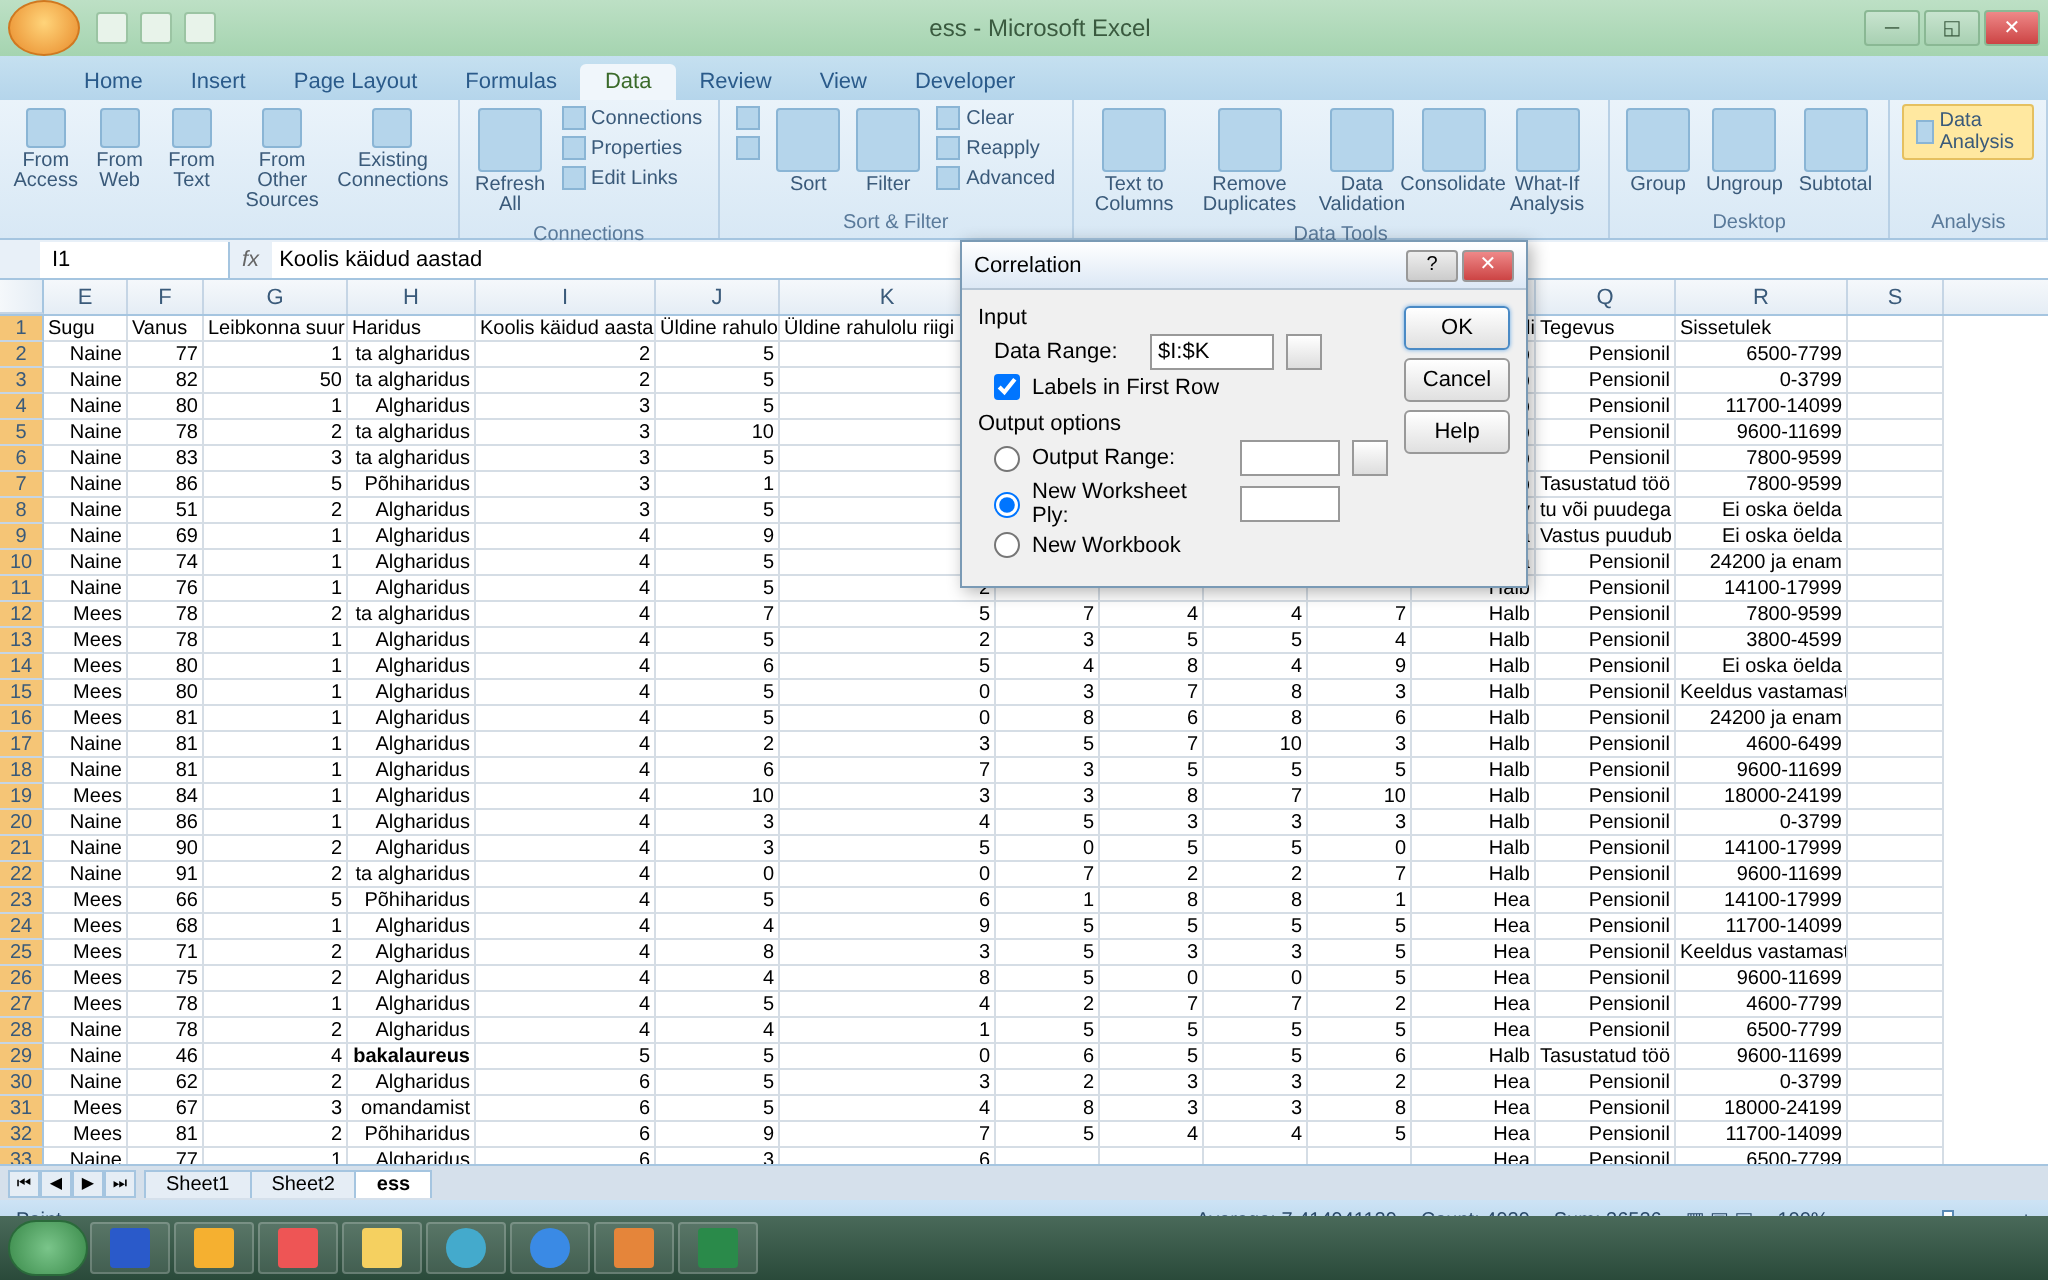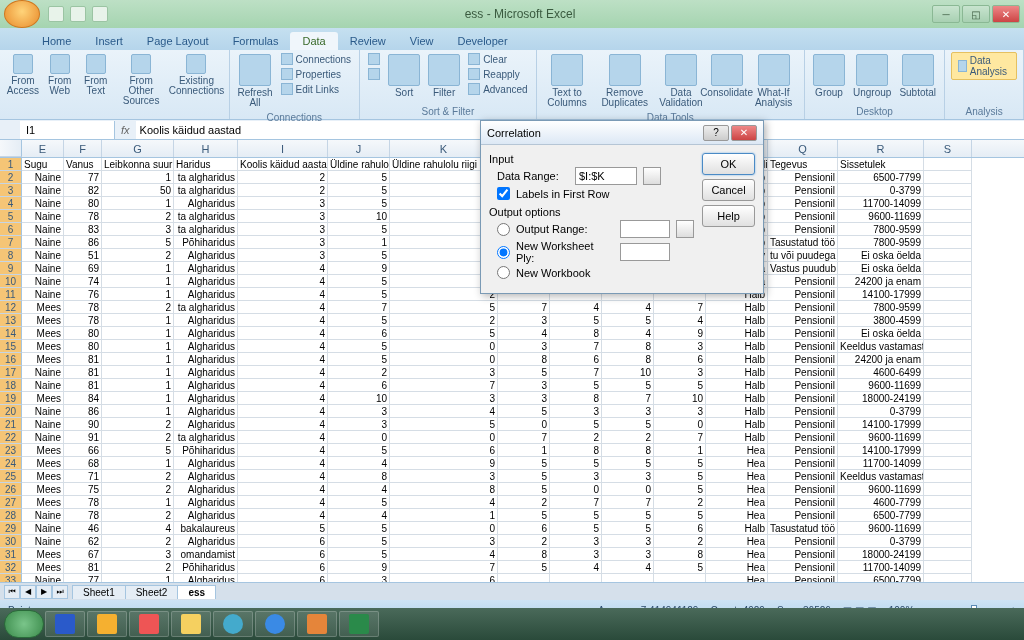--- a/index.html
+++ b/index.html
@@ -786,21 +786,21 @@
         <div class="gcell r" style="width: 62px;">Hea</div>
         <div class="gcell r" style="width: 70px;">Pensionil</div>
         <div class="gcell r" style="width: 86px;">6500-7799</div>
         <div class="gcell r" style="width: 48px;"></div>
       </div>
       <div class="grow">
         <div class="rowhead sel">29</div>
         <div class="gcell r" style="width: 42px;">Naine</div>
         <div class="gcell r" style="width: 38px;">46</div>
         <div class="gcell r" style="width: 72px;">4</div>
-        <div class="gcell r" style="width: 64px;">bakalaureus</div>
+        <div class="gcell r" style="width: 64px; font-weight: bold;">bakalaureus</div>
         <div class="gcell r" style="width: 90px;">5</div>
         <div class="gcell r" style="width: 62px;">5</div>
         <div class="gcell r" style="width: 108px;">0</div>
         <div class="gcell r" style="width: 52px;">6</div>
         <div class="gcell r" style="width: 52px;">5</div>
         <div class="gcell r" style="width: 52px;">5</div>
         <div class="gcell r" style="width: 52px;">6</div>
         <div class="gcell r" style="width: 62px;">Halb</div>
         <div class="gcell r" style="width: 70px;">Tasustatud töö</div>
         <div class="gcell r" style="width: 86px;">9600-11699</div>

